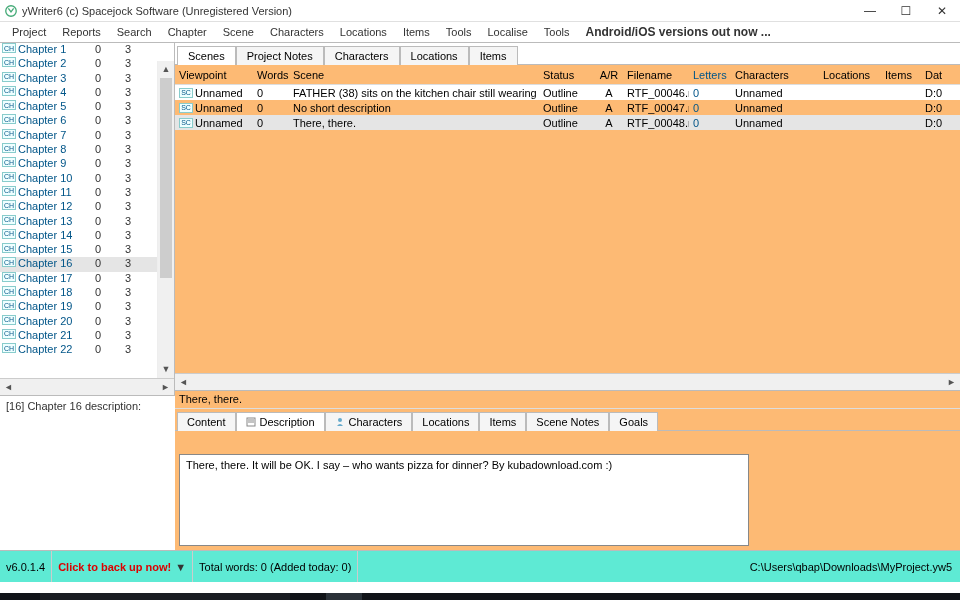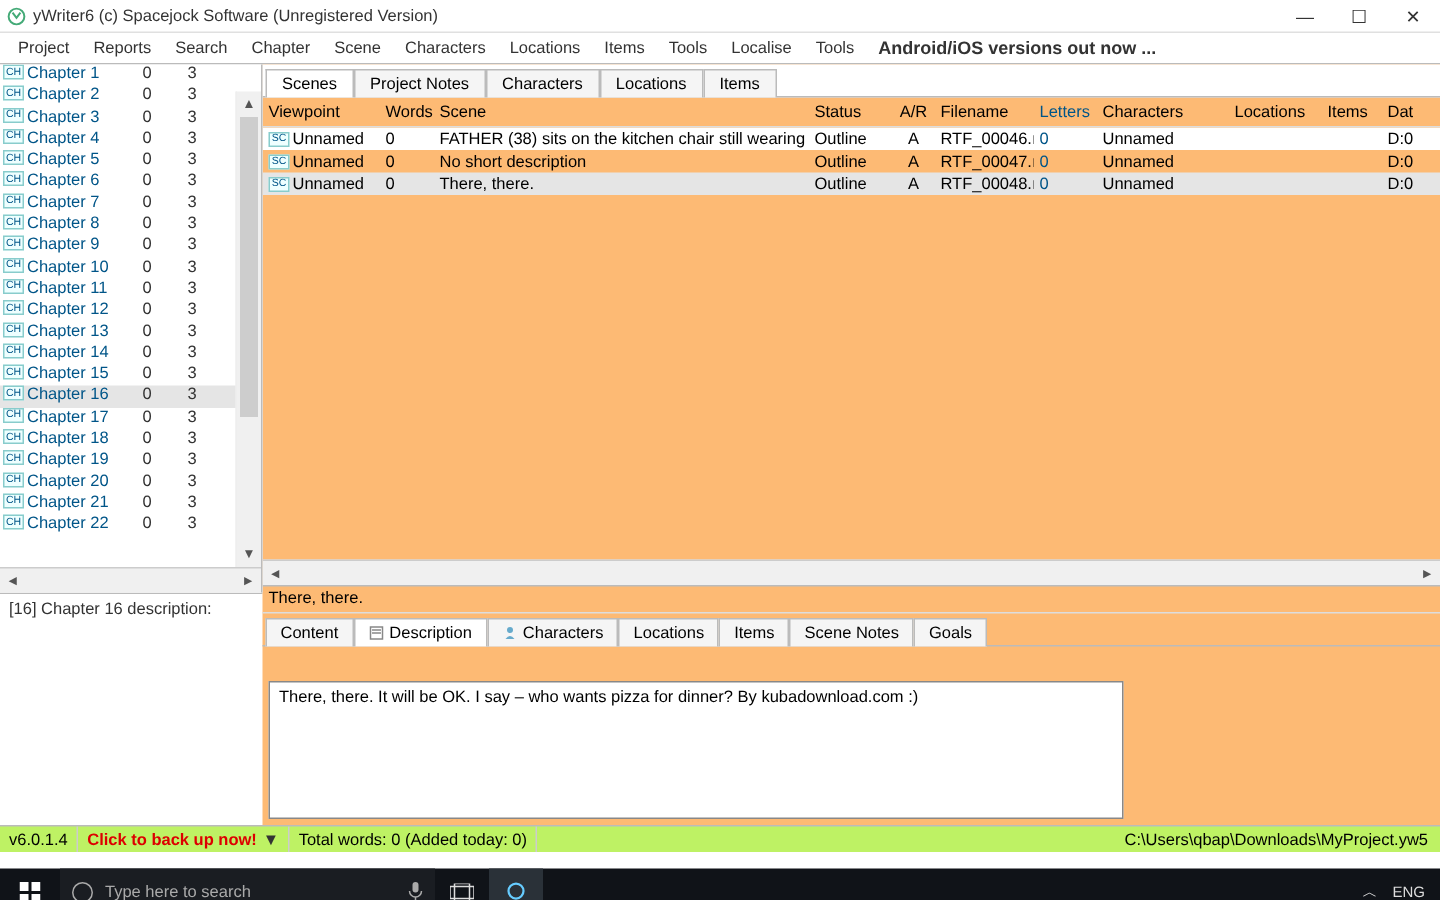--- a/index.html
+++ b/index.html
@@ -74,21 +74,21 @@
 
 .bottompanel { height: 160px; border-top: 1px solid #bbb; display: flex; flex-direction: column; }
 .scenedesc-line { height: 18px; padding: 2px 4px; font-size: 11px; border-bottom: 1px solid #ddd; }
 .tabstrip2 { height: 22px; display: flex; align-items: flex-end; border-bottom: 1px solid #bbb; padding-left: 2px; }
 .tab2 { padding: 3px 9px; font-size: 11px; border: 1px solid #bbb; border-bottom: none; background: #f5f5f5; position: relative; top: 1px; display: flex; align-items: center; gap: 4px; }
 .tab2.active { background: #fff; }
 .tab2 .tabicon { width: 10px; height: 10px; display: inline-block; }
 .contentarea { flex: 1; display: flex; padding: 4px; align-items: flex-end; }
 .textarea { width: 570px; height: 92px; border: 1px solid #888; padding: 4px 6px; font-size: 11px; font-family: inherit; resize: none; }
 
-.statusbar { height: 18px; border-top: 1px solid #bbb; display: flex; align-items: center; font-size: 11px; background: #bef264; }
+.statusbar { height: 32px; border-top: 1px solid #bbb; display: flex; align-items: center; font-size: 11px; background: #5eead4; }
 .statusbar .seg { padding: 0 6px; border-right: 1px solid #ccc; height: 100%; display: flex; align-items: center; }
 .statusbar .seg.backup { color: #d00; font-weight: bold; }
 .statusbar .seg.backup .dd { color: #333; margin-left: 4px; font-weight: normal; }
 .statusbar .path { margin-left: auto; padding-right: 8px; }
 
 .taskbar { height: 32px; background: #101318; display: flex; align-items: center; color: #fff; margin-top: 11px; }
 .taskbar .startbtn { width: 40px; height: 32px; display: flex; align-items: center; justify-content: center; }
 .taskbar .search { display: flex; align-items: center; height: 32px; flex: 0 0 250px; background: #1a1d22; color: #aaa; padding-left: 8px; gap: 8px; }
 .taskbar .search .circ { width: 14px; height: 14px; border: 1.5px solid #aaa; border-radius: 50%; }
 .taskbar .tbicon { width: 36px; height: 32px; display: flex; align-items: center; justify-content: center; }

